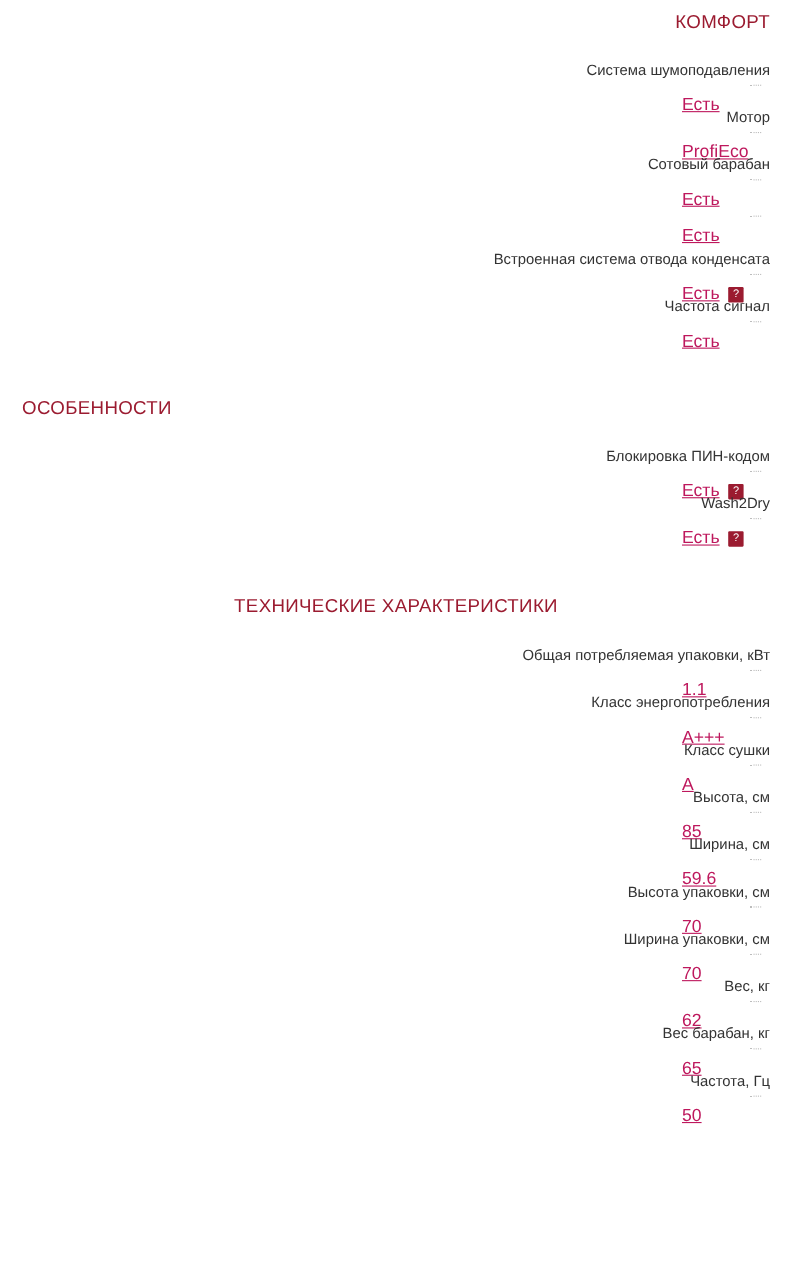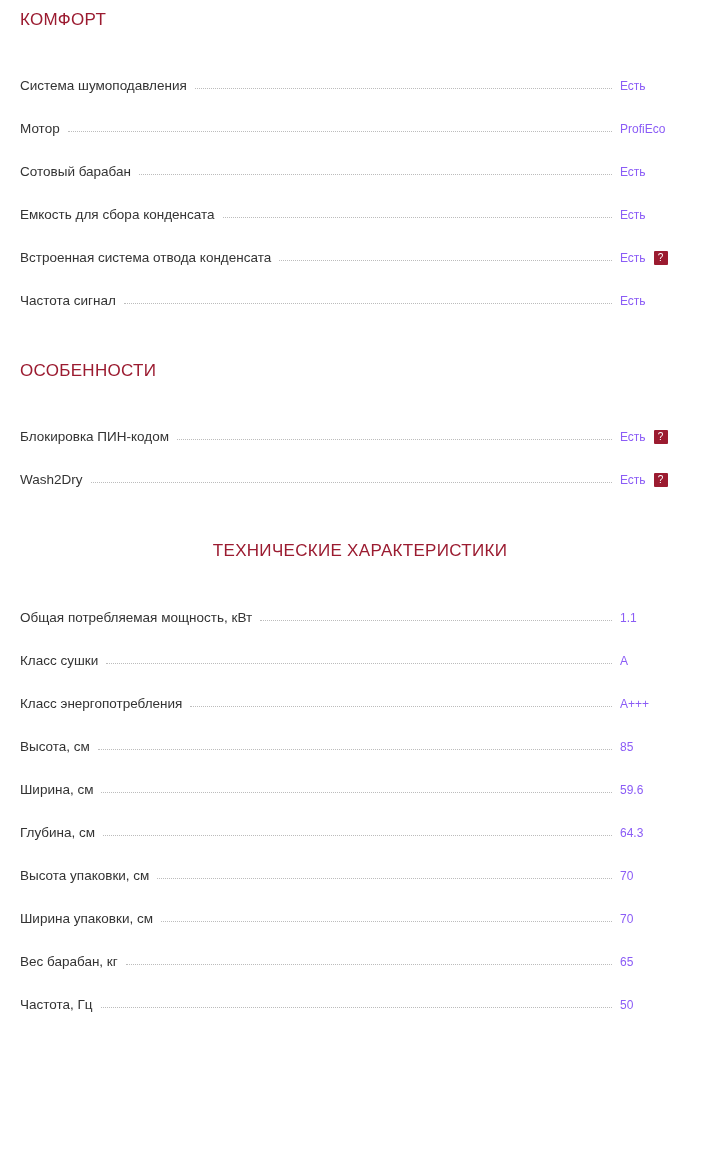--- a/index.html
+++ b/index.html
@@ -24,39 +24,40 @@
   }
   .section-title {
     color: #9b1b30;
     font-size: 17px;
     font-weight: 400;
     letter-spacing: 0.3px;
     margin: 0;
     padding: 0;
     line-height: 20px;
   }
-  .section.comfort .section-title { padding-top: 10px; }
+  .section.comfort .section-title { padding-top: 10px; text-align: right; }
   .section.features .section-title { padding-top: 47px; }
   .section.tech .section-title { padding-top: 48px; text-align: center; }
 
   .spec-list {
     margin: 0;
     padding: 0;
     list-style: none;
   }
   .section.comfort .spec-list { margin-top: 26px; }
   .section.features .spec-list { margin-top: 26px; }
   .section.tech .spec-list { margin-top: 27px; }
 
   .spec-row {
     display: flex;
     align-items: flex-end;
     width: 680px;
     height: 43px;
     box-sizing: border-box;
+    flex-direction: column;
   }
   .spec-label {
     font-size: 13.5px;
     line-height: 16px;
     color: #333333;
     white-space: nowrap;
     flex: 0 0 auto;
     padding-bottom: 5px;
   }
   .spec-dots {
@@ -68,24 +69,25 @@
   }
   .spec-value-wrap {
     flex: 0 0 auto;
     display: flex;
     align-items: center;
     padding-bottom: 5px;
     width: 80px;
     justify-content: flex-start;
   }
   .spec-value {
-    font-size: 12px;
+    font-size: 16px;
     line-height: 16px;
-    color: #8b5cf6;
+    color: #be185d;
     white-space: nowrap;
+    text-decoration: underline;
   }
   .help-icon {
     display: inline-flex;
     align-items: center;
     justify-content: center;
     width: 14px;
     height: 14px;
     margin-left: 8px;
     background: #9b1b30;
     color: #ffffff;
@@ -127,21 +129,20 @@
 
       <li class="spec-row">
         <span class="spec-label">Сотовый барабан</span>
         <span class="spec-dots"></span>
         <span class="spec-value-wrap">
           <span class="spec-value">Есть</span>
         </span>
       </li>
 
       <li class="spec-row">
-        <span class="spec-label">Емкость для сбора конденсата</span>
         <span class="spec-dots"></span>
         <span class="spec-value-wrap">
           <span class="spec-value">Есть</span>
         </span>
       </li>
 
       <li class="spec-row">
         <span class="spec-label">Встроенная система отвода конденсата</span>
         <span class="spec-dots"></span>
         <span class="spec-value-wrap">
@@ -184,84 +185,84 @@
       </li>
 
     </ul>
   </section>
 
   <section class="section tech">
     <h2 class="section-title">ТЕХНИЧЕСКИЕ ХАРАКТЕРИСТИКИ</h2>
     <ul class="spec-list">
 
       <li class="spec-row">
-        <span class="spec-label">Общая потребляемая мощность, кВт</span>
+        <span class="spec-label">Общая потребляемая упаковки, кВт</span>
         <span class="spec-dots"></span>
         <span class="spec-value-wrap">
           <span class="spec-value">1.1</span>
         </span>
       </li>
 
       <li class="spec-row">
+        <span class="spec-label">Класс энергопотребления</span>
+        <span class="spec-dots"></span>
+        <span class="spec-value-wrap">
+          <span class="spec-value">A+++</span>
+        </span>
+      </li>
+
+      <li class="spec-row">
         <span class="spec-label">Класс сушки</span>
         <span class="spec-dots"></span>
         <span class="spec-value-wrap">
           <span class="spec-value">A</span>
         </span>
       </li>
 
       <li class="spec-row">
-        <span class="spec-label">Класс энергопотребления</span>
-        <span class="spec-dots"></span>
-        <span class="spec-value-wrap">
-          <span class="spec-value">A+++</span>
-        </span>
-      </li>
-
-      <li class="spec-row">
         <span class="spec-label">Высота, см</span>
         <span class="spec-dots"></span>
         <span class="spec-value-wrap">
           <span class="spec-value">85</span>
         </span>
       </li>
 
       <li class="spec-row">
         <span class="spec-label">Ширина, см</span>
         <span class="spec-dots"></span>
         <span class="spec-value-wrap">
           <span class="spec-value">59.6</span>
         </span>
       </li>
 
-      <li class="spec-row">
-        <span class="spec-label">Глубина, см</span>
-        <span class="spec-dots"></span>
-        <span class="spec-value-wrap">
-          <span class="spec-value">64.3</span>
-        </span>
-      </li>
 
       <li class="spec-row">
         <span class="spec-label">Высота упаковки, см</span>
         <span class="spec-dots"></span>
         <span class="spec-value-wrap">
           <span class="spec-value">70</span>
         </span>
       </li>
 
       <li class="spec-row">
         <span class="spec-label">Ширина упаковки, см</span>
         <span class="spec-dots"></span>
         <span class="spec-value-wrap">
           <span class="spec-value">70</span>
         </span>
       </li>
 
 
+      <li class="spec-row">
+        <span class="spec-label">Вес, кг</span>
+        <span class="spec-dots"></span>
+        <span class="spec-value-wrap">
+          <span class="spec-value">62</span>
+        </span>
+      </li>
 
       <li class="spec-row">
         <span class="spec-label">Вес барабан, кг</span>
         <span class="spec-dots"></span>
         <span class="spec-value-wrap">
           <span class="spec-value">65</span>
         </span>
       </li>
 
 

